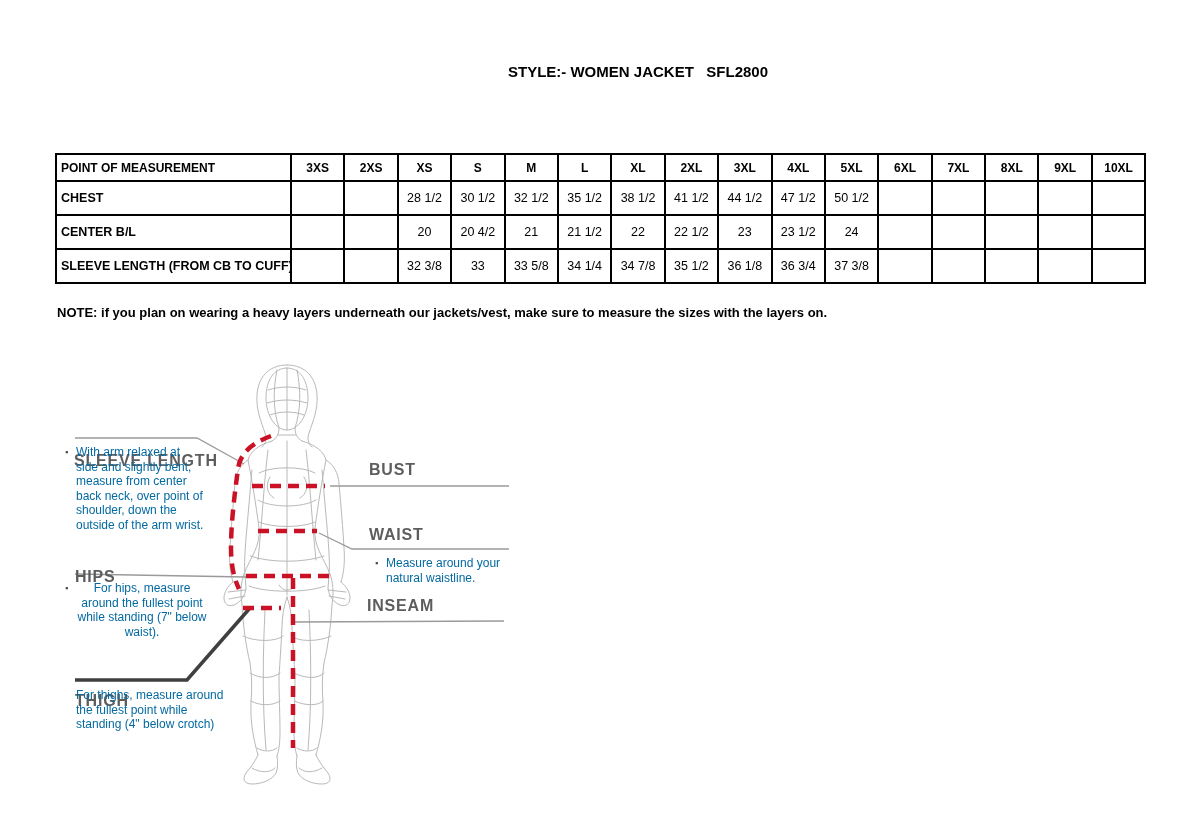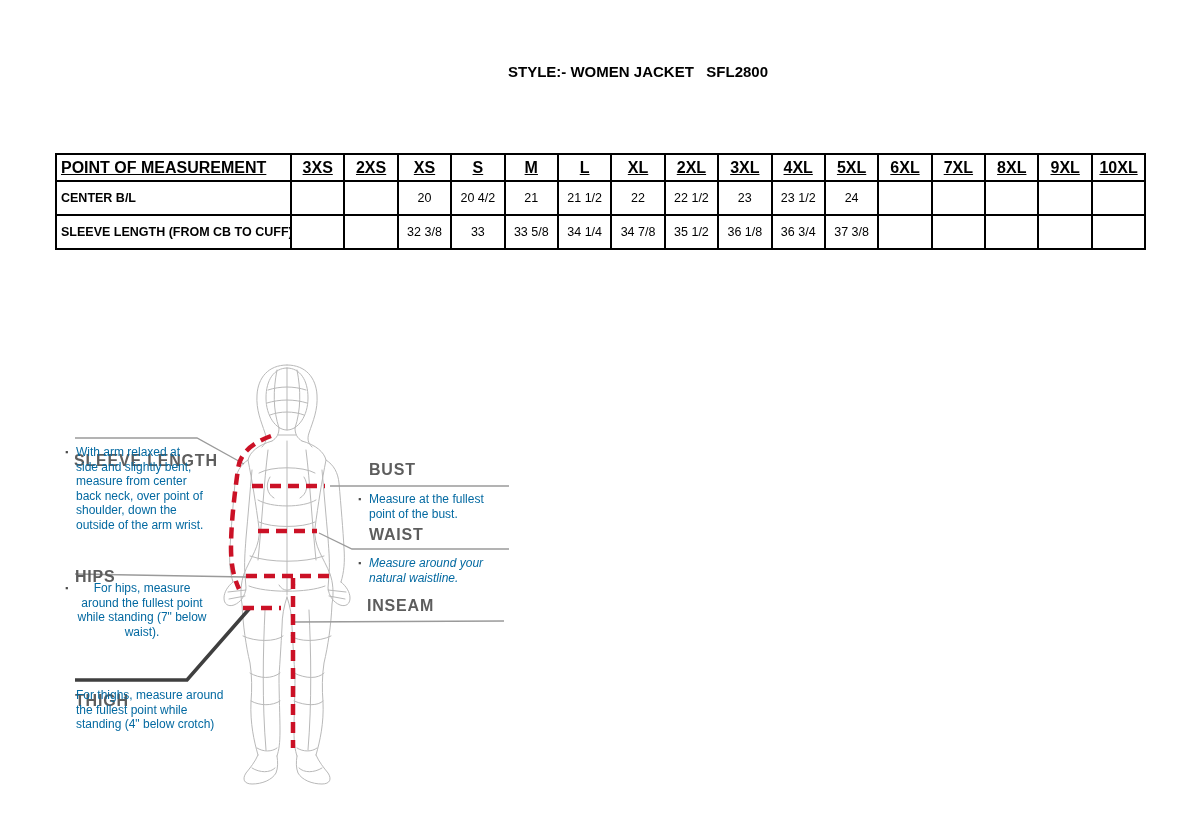--- a/index.html
+++ b/index.html
@@ -10,21 +10,21 @@
   
   #title { left:38px; top:63px; width:1200px; text-align:center;
            font-size:15px; font-weight:bold; color:#000; white-space:pre; }
 
   
   #size-table-wrap { left:55px; top:153px; width:1089px; }
   table { border-collapse:collapse; table-layout:fixed; width:1089px; }
   th, td { border:2px solid #000; font-size:12.5px; color:#000;
            text-align:center; vertical-align:middle; overflow:hidden;
            white-space:nowrap; }
-  thead th { height:27px; font-weight:bold; font-size:16px;text-decoration:underline; }
+  thead th { height:27px; font-weight:bold; font-size:12px; }
   tbody tr { height:34px; }
   th.rowlabel, th.corner { text-align:left; padding-left:4px; font-weight:bold; }
   col.c-label { width:235px; }
   col.c-size  { width:53.4px; }
 
   
   #note { left:57px; top:305px; width:1100px; font-size:13px;
           font-weight:bold; color:#000; }
 
   
@@ -81,20 +81,39 @@
             <th>5XL</th>
             <th>6XL</th>
             <th>7XL</th>
             <th>8XL</th>
             <th>9XL</th>
             <th>10XL</th>
           </tr>
       </thead>
       <tbody id="size-body">
           <tr>
+            <th class="rowlabel">CHEST</th>
+            <td></td>
+            <td></td>
+            <td>28 1/2</td>
+            <td>30 1/2</td>
+            <td>32 1/2</td>
+            <td>35 1/2</td>
+            <td>38 1/2</td>
+            <td>41 1/2</td>
+            <td>44 1/2</td>
+            <td>47 1/2</td>
+            <td>50 1/2</td>
+            <td></td>
+            <td></td>
+            <td></td>
+            <td></td>
+            <td></td>
+          </tr>
+          <tr>
             <th class="rowlabel">CENTER B/L</th>
             <td></td>
             <td></td>
             <td>20</td>
             <td>20 4/2</td>
             <td>21</td>
             <td>21 1/2</td>
             <td>22</td>
             <td>22 1/2</td>
             <td>23</td>
@@ -122,20 +141,21 @@
             <td></td>
             <td></td>
             <td></td>
             <td></td>
             <td></td>
           </tr>
         </tbody>
     </table>
   </div>
 
+  <div id="note" class="abs">NOTE: if you plan on wearing a heavy layers underneath our jackets/vest, make sure to measure the sizes with the layers on.</div>
 
   <svg id="diagram-svg" class="abs" width="1200" height="822" viewBox="0 0 1200 822">
 
     <g stroke="#b9b9b9" stroke-width="1" fill="none" stroke-linecap="round">
 
       <path d="M287,368 C300,368 308,380 308,398 C308,416 298,430 287,430 C276,430 266,416 266,398 C266,380 274,368 287,368"></path>
       <path d="M287,368 L287,430"></path>
       <path d="M268,390 C280,386 294,386 306,390"></path>
       <path d="M267,403 C280,399 294,399 307,403"></path>
       <path d="M270,415 C280,411 294,411 304,415"></path>
@@ -217,20 +237,19 @@
   <div class="dg-heading" style="left:74px; top:416px;margin-top:36px;">SLEEVE LENGTH</div>
   <div class="dg-desc bulleted" style="left:65px; top:445px; width:139px;">With arm relaxed at side and slightly bent, measure from center back neck, over point of shoulder, down the outside of the arm wrist.</div>
 
   <div class="dg-heading" style="left:75px; top:568px;">HIPS</div>
   <div class="dg-desc bulleted" style="left:65px; top:581px; width:143px;text-align:center;">For hips, measure around the fullest point while standing (7" below waist).</div>
 
   <div class="dg-heading" style="left:75px; top:692px;text-align:right;">THIGH</div>
   <div class="dg-desc" style="left:76px; top:688px; width:152px;">For thighs, measure around the fullest point while standing (4" below crotch)</div>
 
   <div class="dg-heading" style="left:369px; top:461px;">BUST</div>
-  <div class="dg-desc bulleted" style="left:358px; top:492px; width:139px;">Measure at the fullest point of the bust.</div>
 
   <div class="dg-heading" style="left:369px; top:526px;">WAIST</div>
-  <div class="dg-desc bulleted" style="left:358px; top:556px; width:139px;font-style:italic;">Measure around your natural waistline.</div>
+  <div class="dg-desc bulleted" style="left:375px; top:556px; width:139px;">Measure around your natural waistline.</div>
 
   <div class="dg-heading" style="left:367px; top:597px;">INSEAM</div>
 
 </div>
 
 </body></html>

